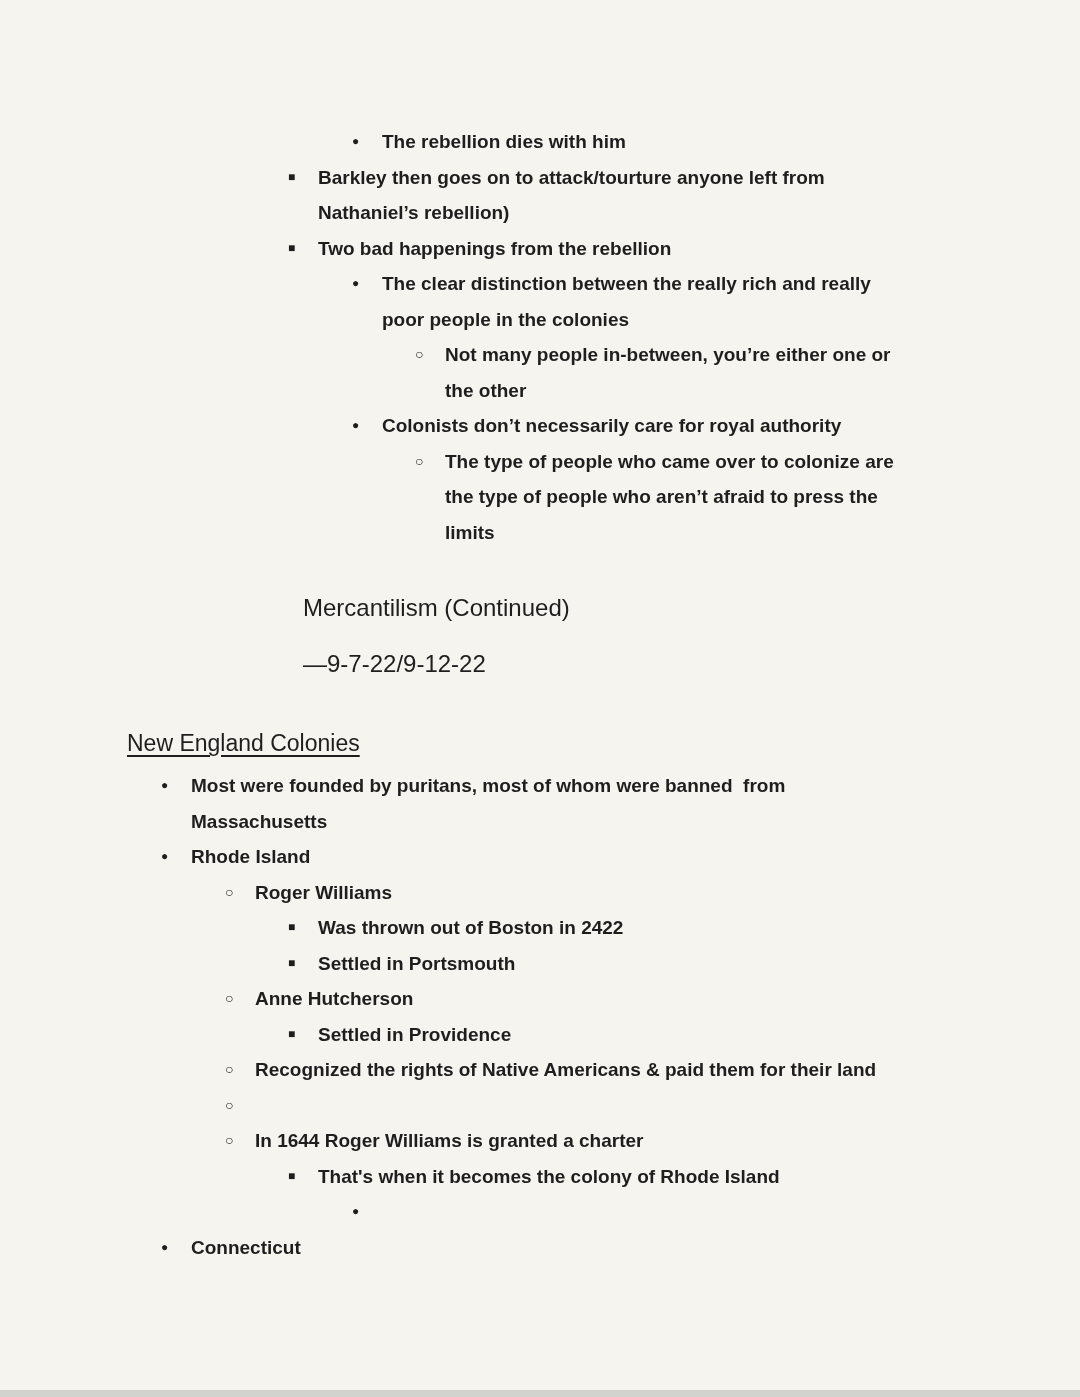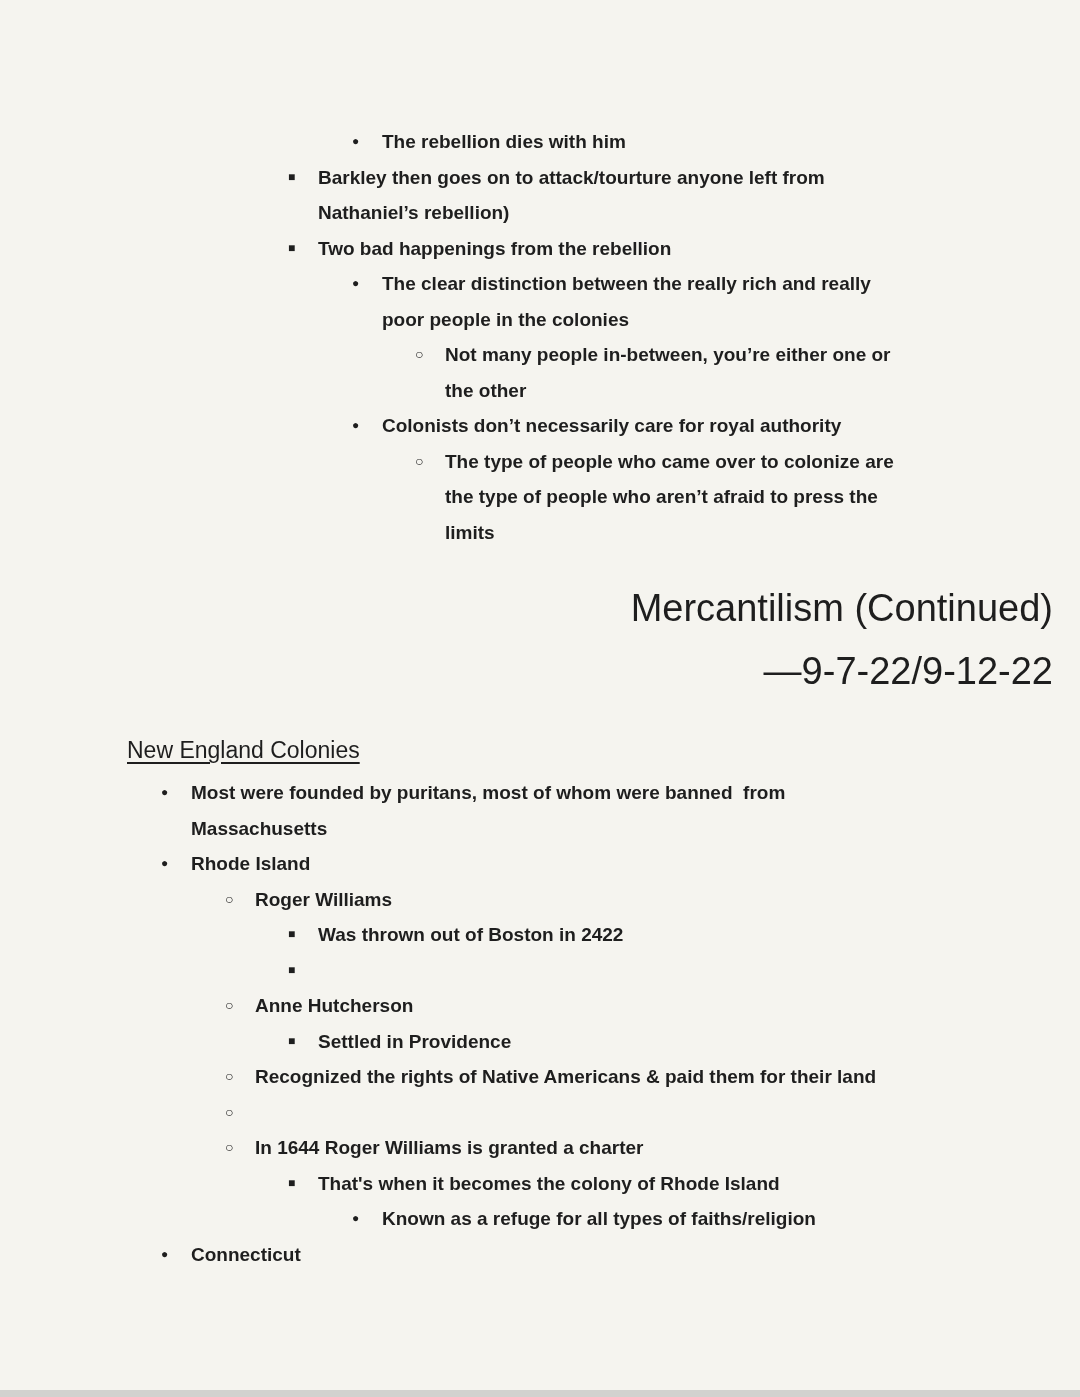--- a/index.html
+++ b/index.html
@@ -31,26 +31,26 @@
   .marker.disc   { font-size: 12px; }
   .marker.circle { font-size: 14px; }
   .marker.square { font-size: 12px; }
   .li-text { white-space: pre-wrap; font-weight: bold; }
   .level-0 { margin-left: 34px; }
   .level-1 { margin-left: 98px; }
   .level-2 { margin-left: 161px; }
   .level-3 { margin-left: 225px; }
   .level-4 { margin-left: 288px; }
   .doc-title, .doc-subtitle {
-    font-size: 38px;
+    font-size: 24px;
     line-height: 48px;
     font-weight: 500;
-    text-align: right;
+    text-align: left;
     transform: translateX(168px);
-    margin: 15px;
+    margin: 8px;
   }
   .doc-title { margin-top: 34px; }
   .section-heading {
     font-size: 23px;
     line-height: 34px;
     font-weight: 500;
     text-decoration: underline;
     text-underline-offset: 4px;
     text-decoration-thickness: 2px;
     margin: 38px 0 0 0;
@@ -121,20 +121,21 @@
         <div class="li level-1">
           <span class="marker circle">○</span>
           <span class="li-text">Roger Williams</span>
         </div>
         <div class="li level-2">
           <span class="marker square">■</span>
           <span class="li-text">Was thrown out of Boston in 2422</span>
         </div>
         <div class="li level-2">
           <span class="marker square">■</span>
+          <span class="li-text">Settled in Portsmouth</span>
         </div>
         <div class="li level-1">
           <span class="marker circle">○</span>
           <span class="li-text">Anne Hutcherson</span>
         </div>
         <div class="li level-2">
           <span class="marker square">■</span>
           <span class="li-text">Settled in Providence</span>
         </div>
         <div class="li level-1">
@@ -147,21 +148,20 @@
         <div class="li level-1">
           <span class="marker circle">○</span>
           <span class="li-text">In 1644 Roger Williams is granted a charter</span>
         </div>
         <div class="li level-2">
           <span class="marker square">■</span>
           <span class="li-text">That's when it becomes the colony of Rhode Island</span>
         </div>
         <div class="li level-3">
           <span class="marker disc">●</span>
-          <span class="li-text">Known as a refuge for all types of faiths/religion</span>
         </div>
         <div class="li level-0">
           <span class="marker disc">●</span>
           <span class="li-text">Connecticut</span>
         </div>
       </div>
 
   </div>
 
   <div class="page-bottom-strip"></div>

